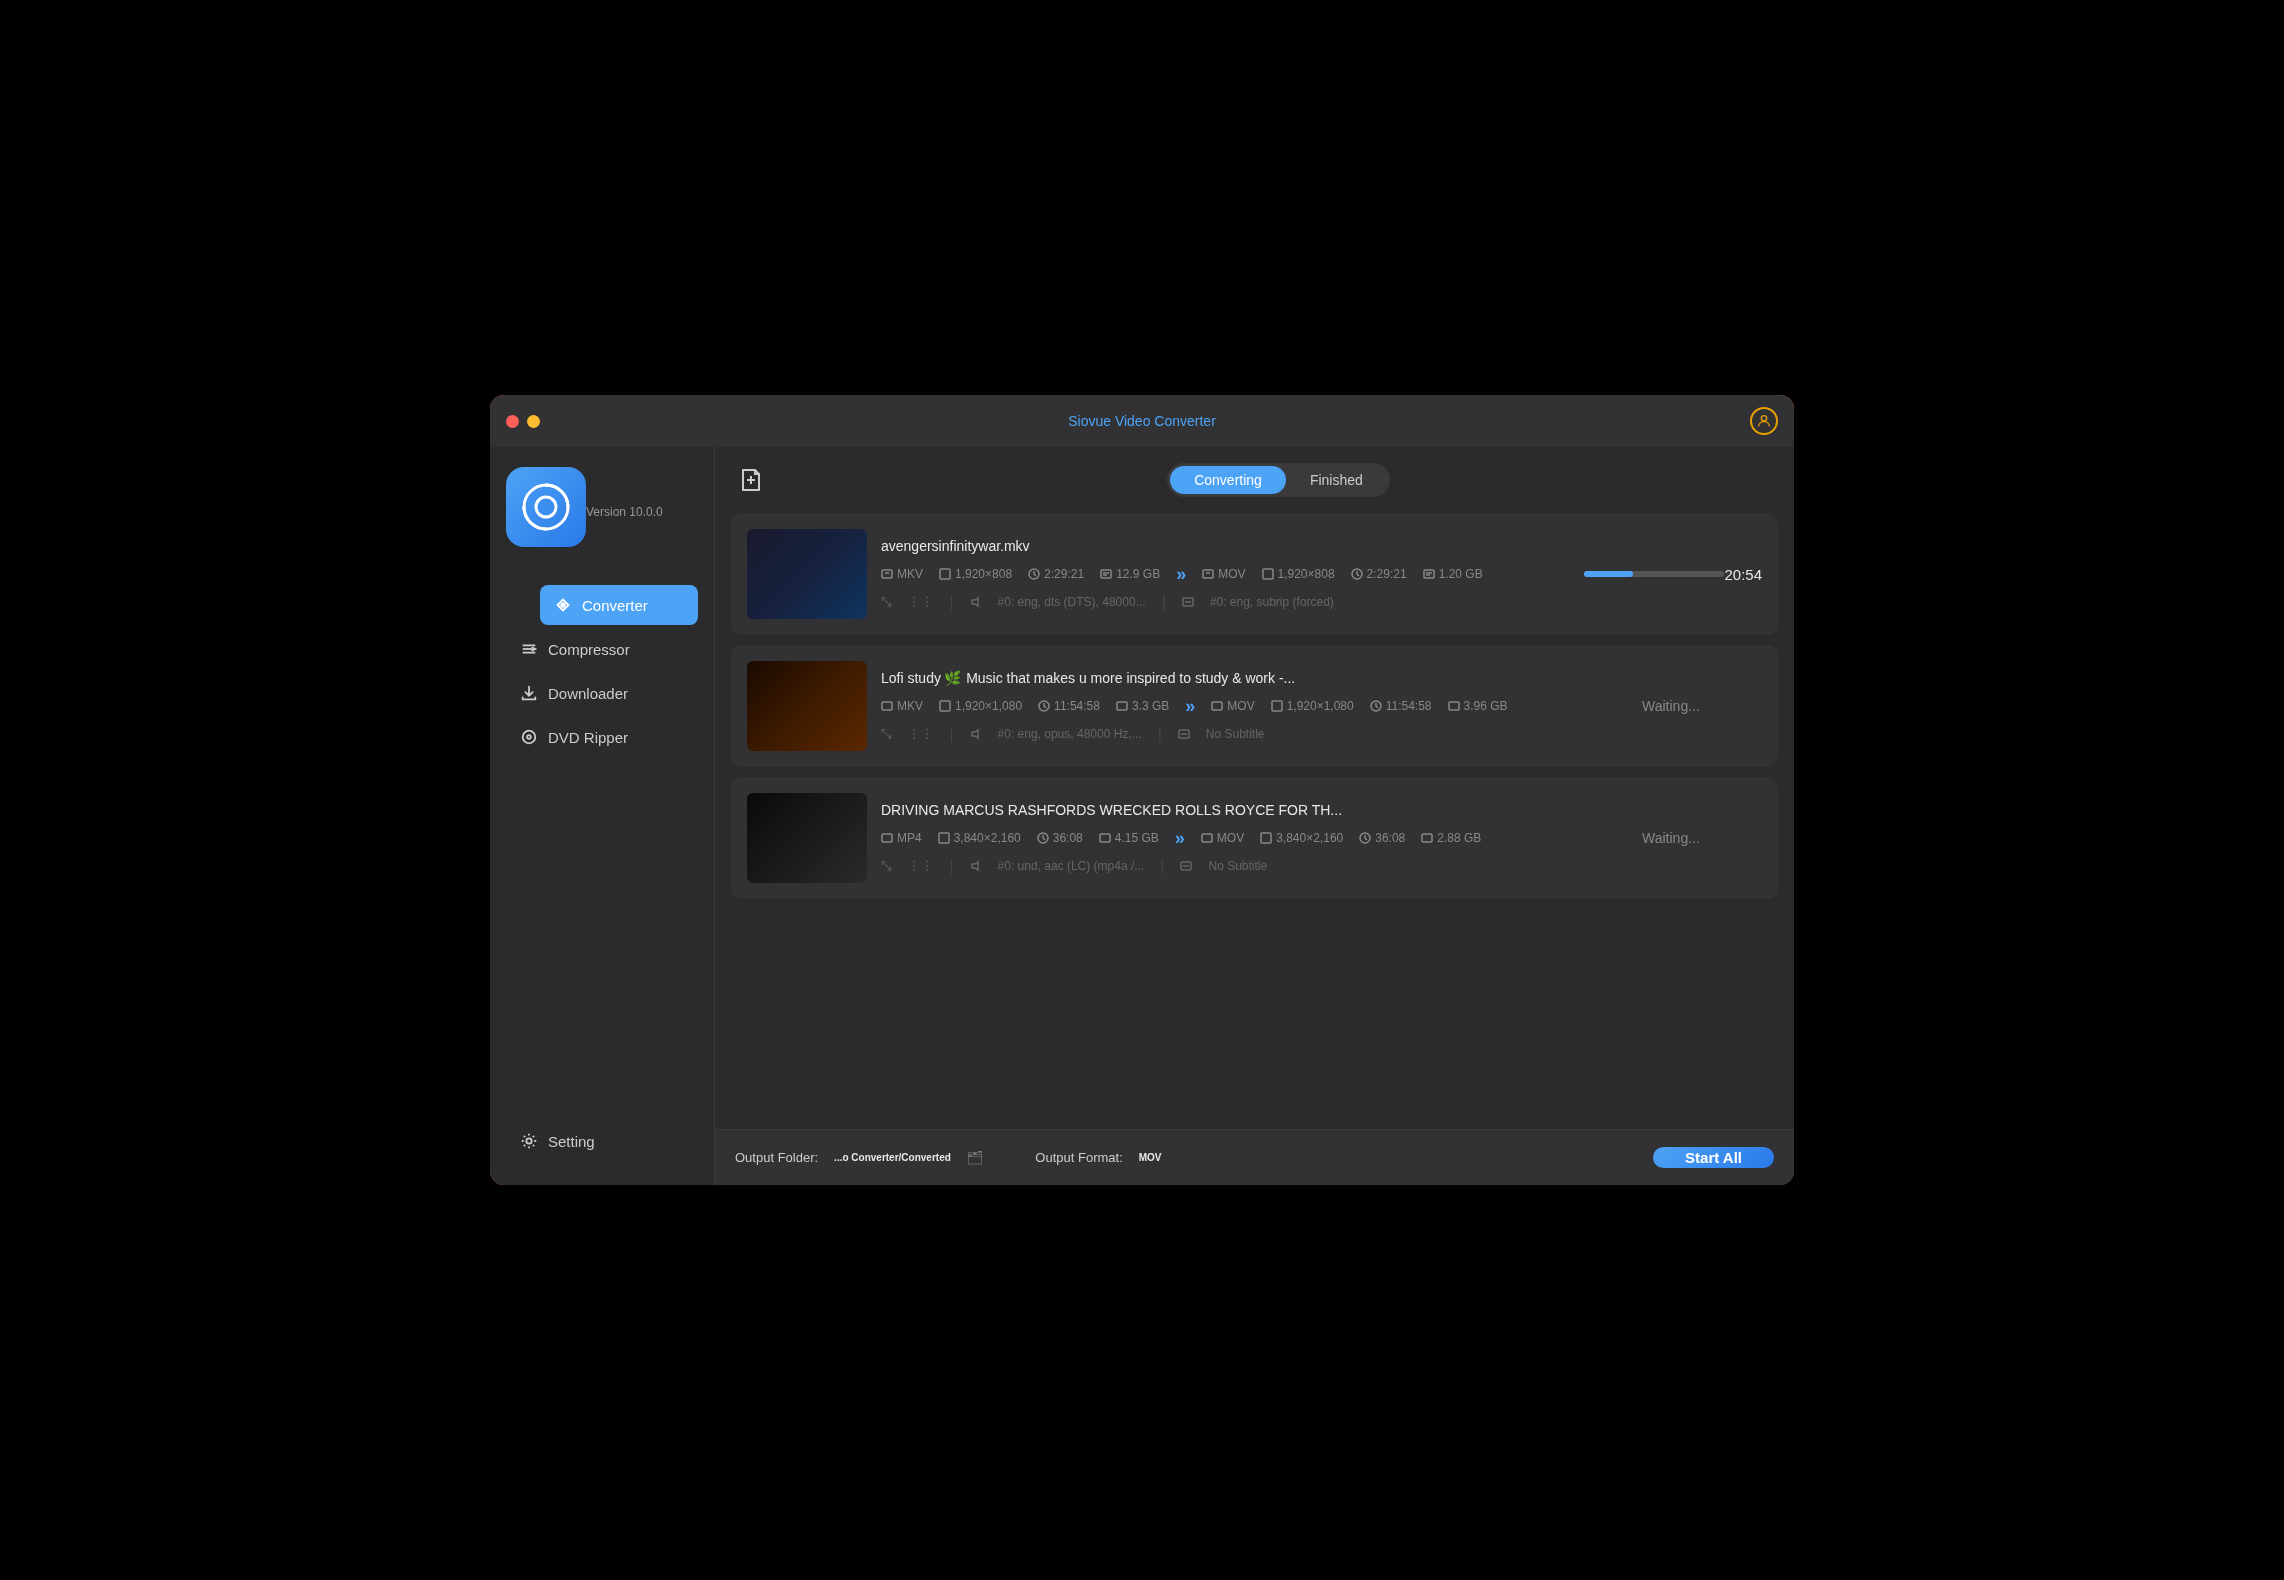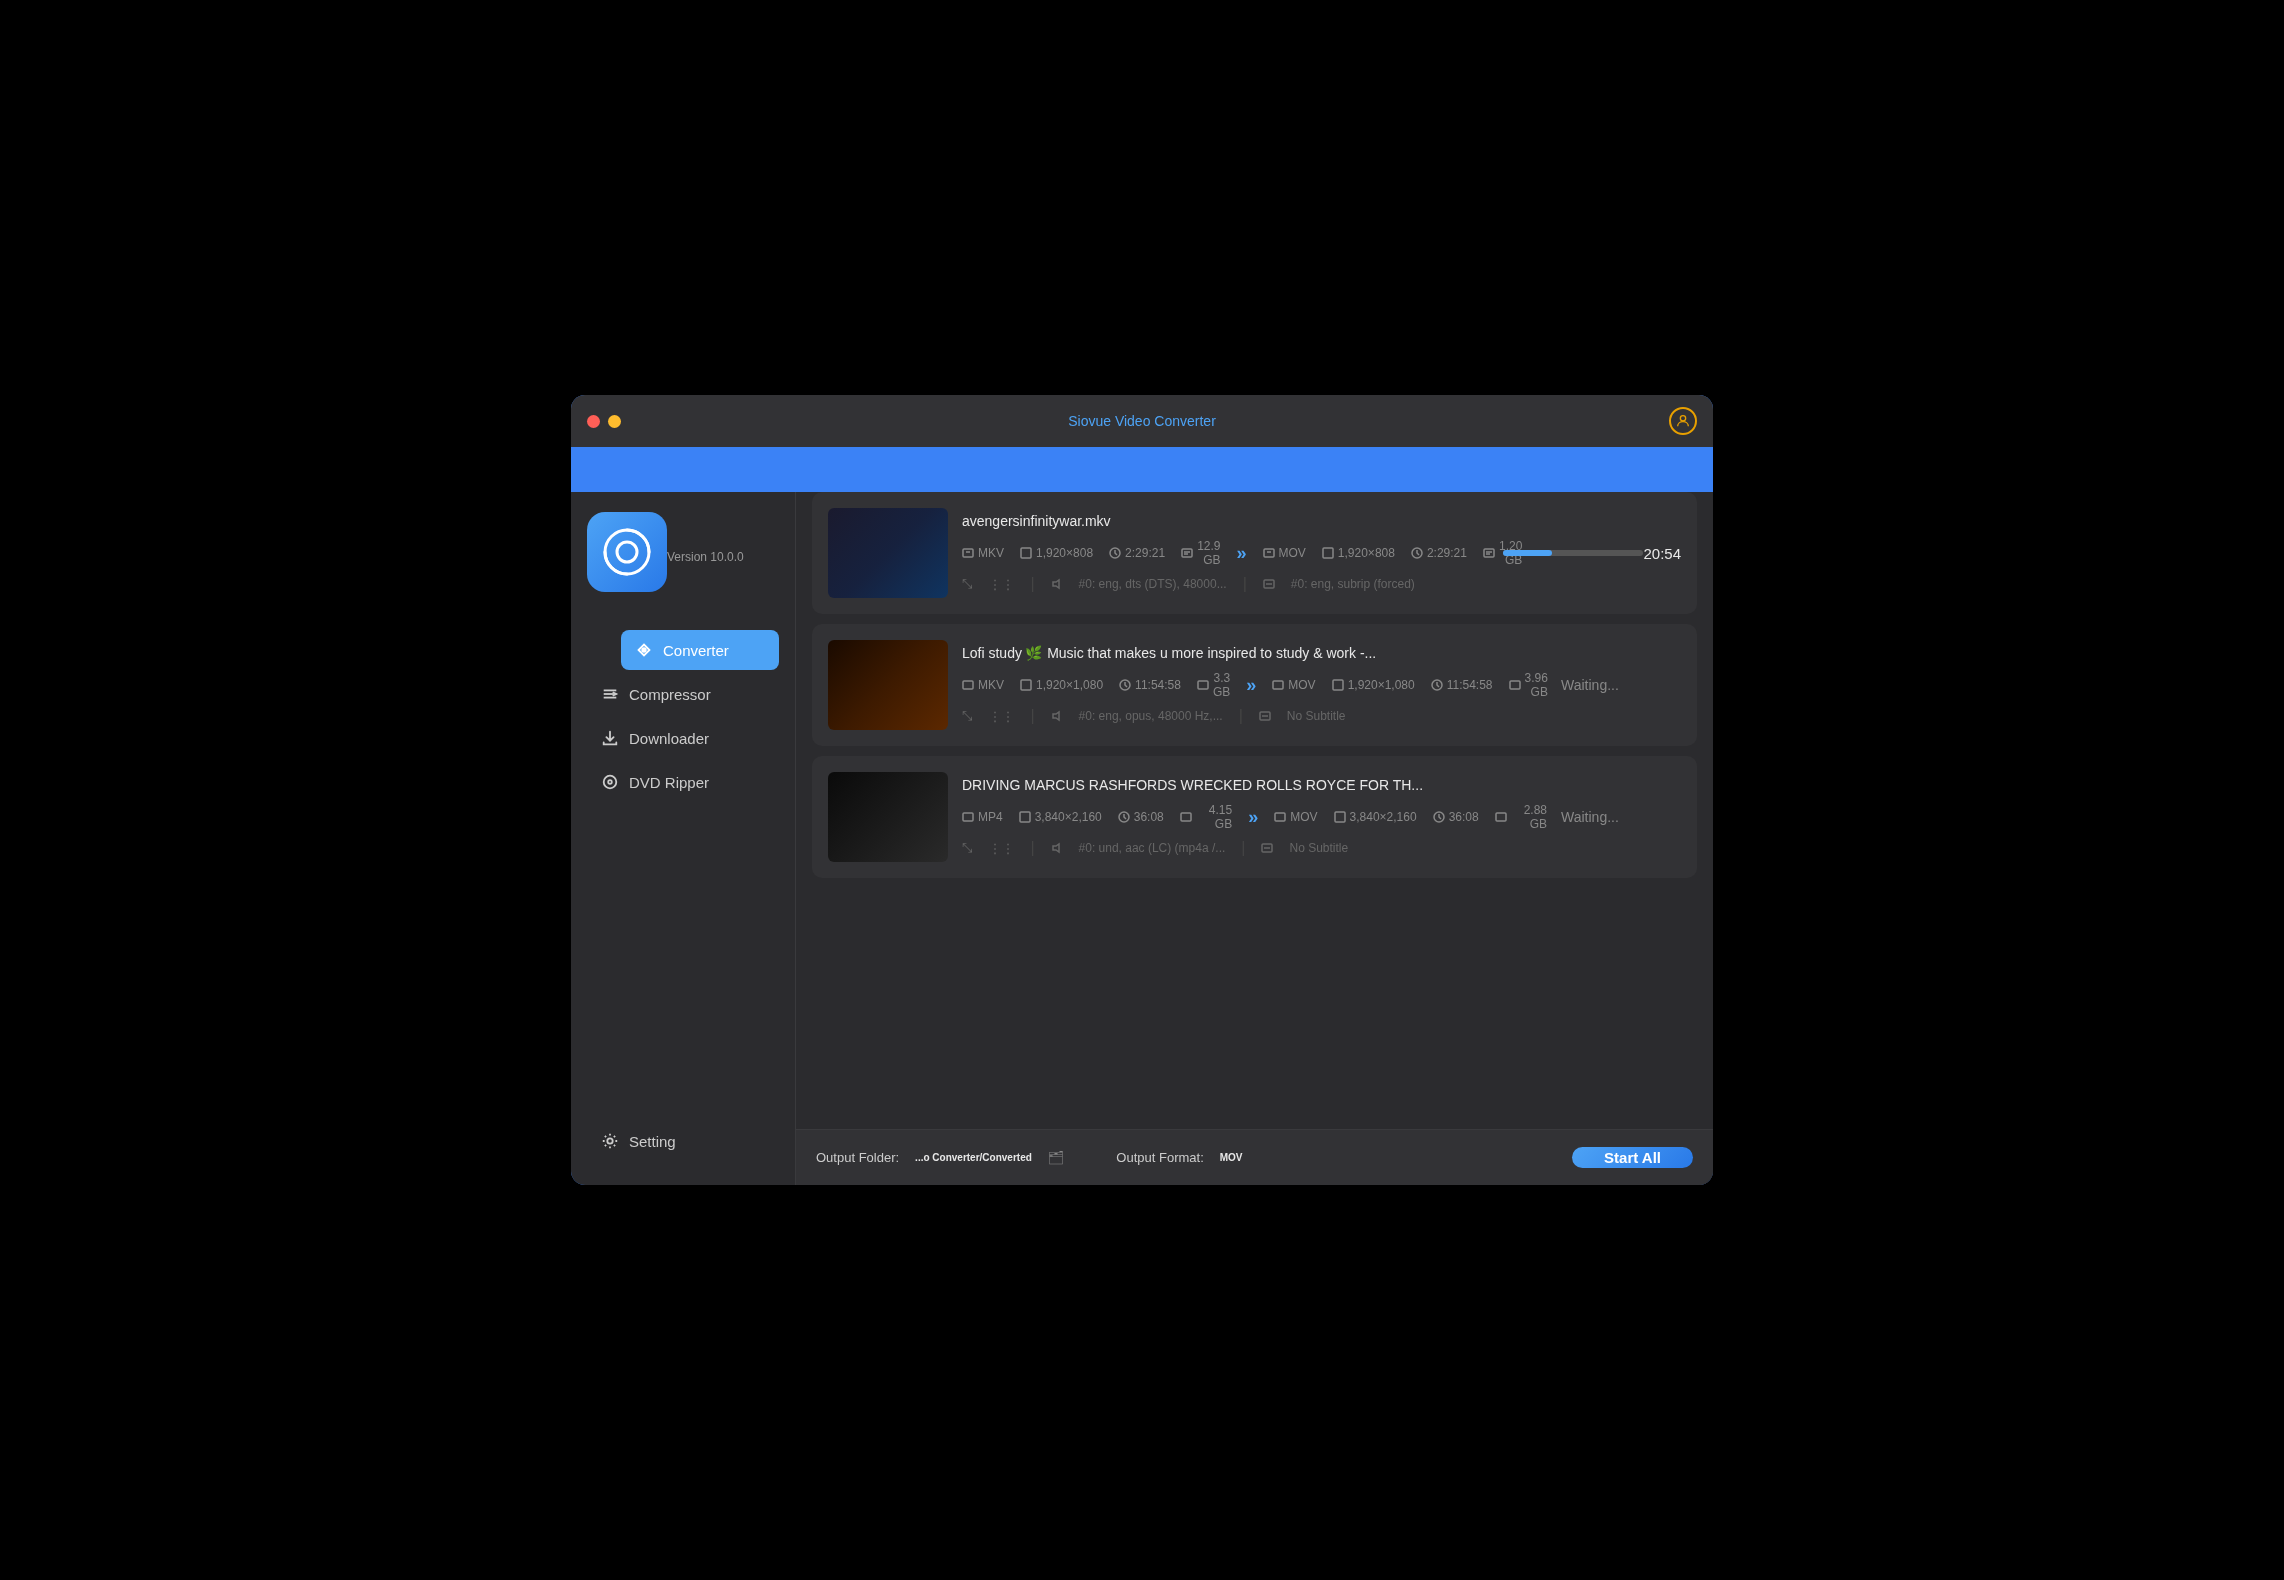--- a/index.html
+++ b/index.html
@@ -5,29 +5,28 @@
     * { box-sizing: border-box; margin: 0; padding: 0; }
     body {
       background: #000;
       display: flex;
       justify-content: center;
       align-items: center;
       min-height: 100vh;
       font-family: -apple-system, BlinkMacSystemFont, 'Segoe UI', sans-serif;
     }
     .window {
-      width: 1142px;
+      width: 1304px;
       height: 790px;
-      background: #3b82f6;
+      background: #f97316;
       border-radius: 14px;
       overflow: hidden;
       display: flex;
       flex-direction: column;
       box-shadow: 0 20px 60px rgba(0,0,0,0.8);
-      gap: 45px;
     }
     .titlebar {
       height: 52px;
       background: #323235;
       display: flex;
       align-items: center;
       padding: 0 16px;
       position: relative;
       flex-shrink: 0;
     }
@@ -389,20 +388,34 @@
         <svg viewBox="0 0 20 20" fill="none" stroke="currentColor" stroke-width="2">
           <circle cx="10" cy="10" r="3"></circle>
           <path d="M10 2 L10 4 M10 16 L10 18 M2 10 L4 10 M16 10 L18 10 M4.3 4.3 L5.7 5.7 M14.3 14.3 L15.7 15.7 M4.3 15.7 L5.7 14.3 M14.3 5.7 L15.7 4.3"></path>
         </svg>
         <span>Setting</span>
       </div>
     </div>
 
     <div class="content-area">
 
+      <div class="content-header">
+        <div class="add-file-btn">
+          <svg viewBox="0 0 28 28" fill="none" stroke="currentColor" stroke-width="2" width="28" height="28">
+            <path d="M6 4 L18 4 L22 8 L22 24 L6 24 Z" stroke-linecap="round" stroke-linejoin="round"></path>
+            <path d="M18 4 L18 8 L22 8"></path>
+            <line x1="10" y1="14" x2="18" y2="14"></line>
+            <line x1="14" y1="10" x2="14" y2="18"></line>
+          </svg>
+        </div>
+        <div class="tab-group">
+          <button class="tab-btn active">Converting</button>
+          <button class="tab-btn">Finished</button>
+        </div>
+      </div>
 
       <div class="file-list">
 
         <div class="file-card">
           <div class="thumbnail">
             <div class="thumb-dark"></div>
           </div>
           <div class="file-info">
             <div class="file-name">avengersinfinitywar.mkv</div>
             <div style="display:flex; align-items:center; gap:8px;">

